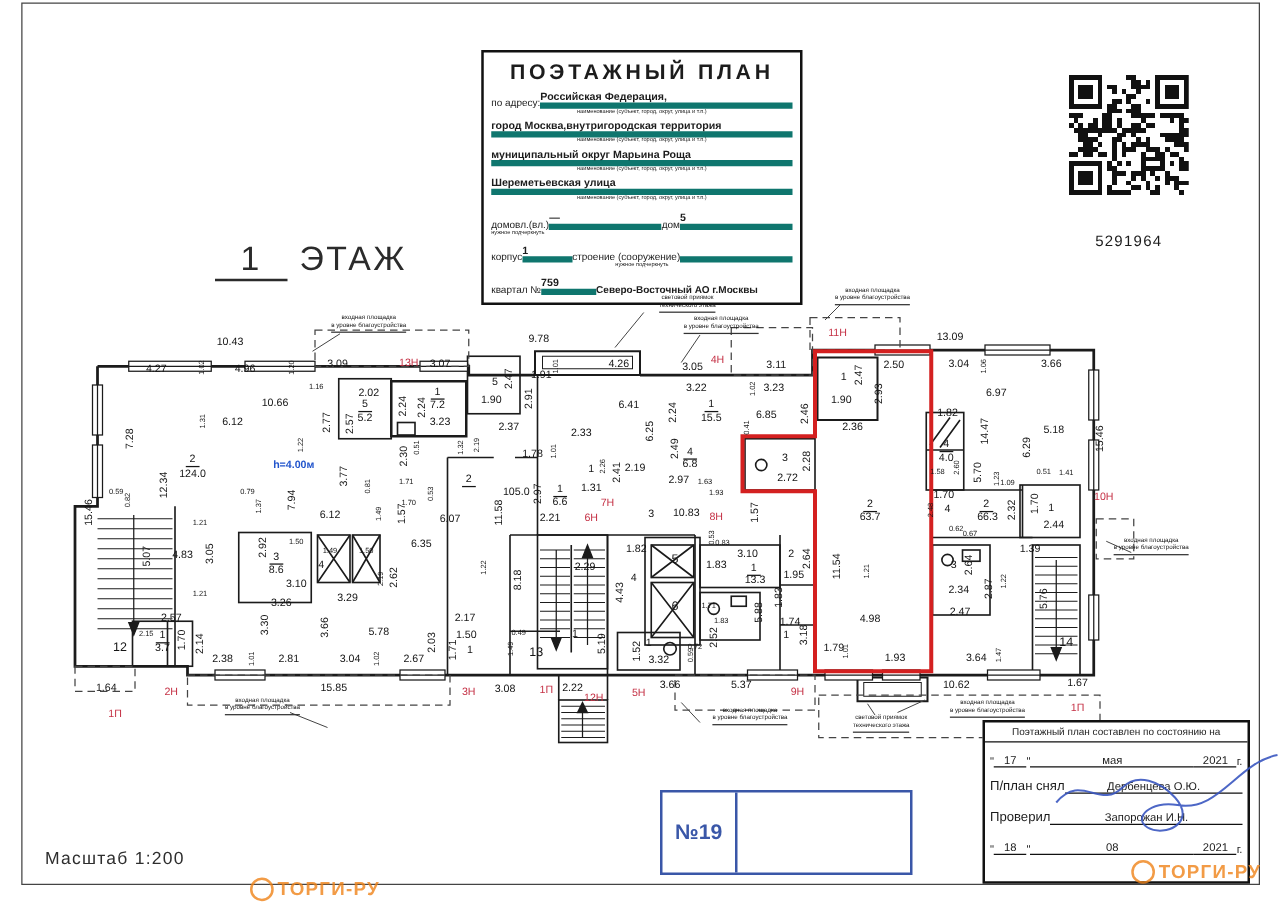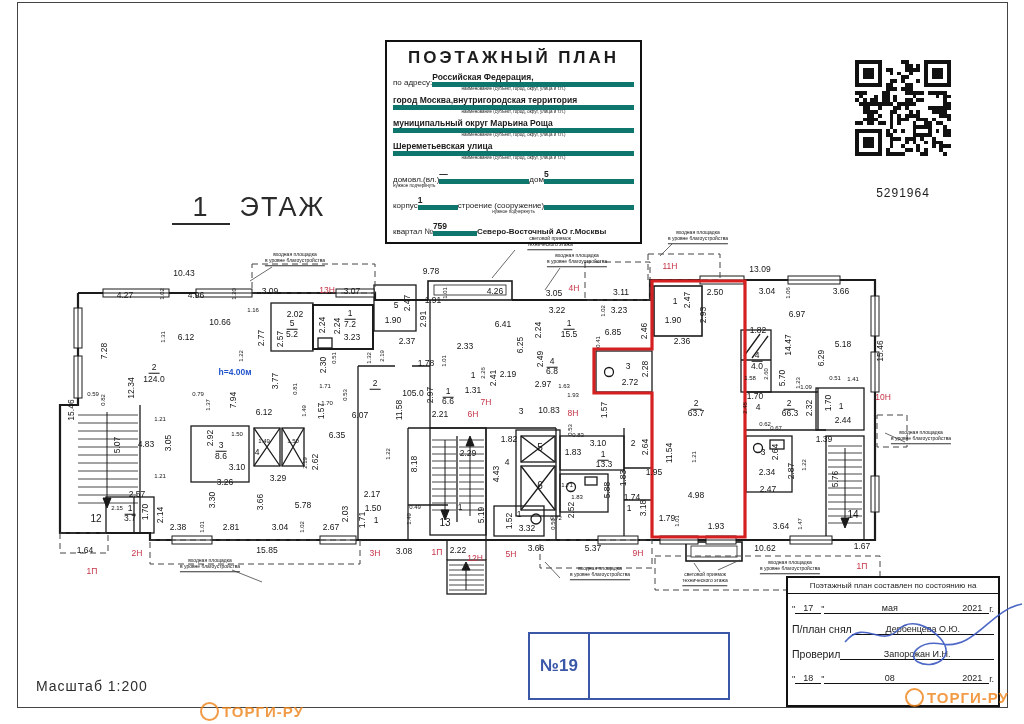--- a/index.html
+++ b/index.html
@@ -596,21 +596,21 @@
       <span class="plbl red" style="left: 573px; top: 413px;">8Н</span>
       <span class="plbl" style="left: 604px; top: 410px; transform: translate(-50%, -50%) rotate(-90deg);">1.57</span>
       <span class="plbl" style="left: 360px; top: 415px;">6.07</span>
       <span class="plbl" style="left: 414px; top: 464px; transform: translate(-50%, -50%) rotate(-90deg);">8.18</span>
       <span class="plbl" style="left: 468px; top: 453px;">2.29</span>
       <span class="plbl" style="left: 509px; top: 439px;">1.82</span>
       <span class="plbl" style="left: 507px; top: 462px;">4</span>
       <span class="plbl" style="left: 496px; top: 474px; transform: translate(-50%, -50%) rotate(-90deg);">4.43</span>
       <span class="plbl" style="left: 481px; top: 515px; transform: translate(-50%, -50%) rotate(-90deg);">5.19</span>
       <span class="plbl" style="left: 460px; top: 507px;">1</span>
-      <span class="plbl" style="left: 429px; top: 523px; font-size: 10px; margin-left: 16px;">13</span>
+      <span class="plbl" style="left: 429px; top: 523px; font-size: 10px;">13</span>
       <span class="plbl" style="left: 409px; top: 519px; font-size: 6px; transform: translate(-50%, -50%) rotate(-90deg);">1.49</span>
       <span class="plbl" style="left: 415px; top: 507px; font-size: 6px;">0.49</span>
       <span class="plbl" style="left: 372px; top: 494px;">2.17</span>
       <span class="plbl" style="left: 373px; top: 508px;">1.50</span>
       <span class="plbl" style="left: 376px; top: 520px;">1</span>
       <span class="plbl" style="left: 362px; top: 520px; transform: translate(-50%, -50%) rotate(-90deg);">1.71</span>
       <span class="plbl" style="left: 388px; top: 454px; font-size: 6px; transform: translate(-50%, -50%) rotate(-90deg);">1.22</span>
       <span class="plbl" style="left: 509px; top: 521px; transform: translate(-50%, -50%) rotate(-90deg);">1.52</span>
       <span class="plbl" style="left: 519px; top: 514px;">1</span>
       <span class="plbl" style="left: 527px; top: 528px;">3.32</span>
@@ -624,21 +624,21 @@
       <span class="plbl" style="left: 578px; top: 435px; font-size: 6px;">0.83</span>
       <span class="plbl" style="left: 598px; top: 443px;">3.10</span>
       <span class="plbl u" style="left: 603px; top: 455px;">1</span>
       <span class="plbl" style="left: 604px; top: 464px;">13.3</span>
       <span class="plbl" style="left: 623px; top: 478px; transform: translate(-50%, -50%) rotate(-90deg);">1.83</span>
       <span class="plbl" style="left: 567px; top: 485px; font-size: 6px;">1.71</span>
       <span class="plbl" style="left: 577px; top: 497px; font-size: 6px;">1.83</span>
       <span class="plbl" style="left: 607px; top: 490px; transform: translate(-50%, -50%) rotate(-90deg);">5.88</span>
       <span class="plbl" style="left: 633px; top: 443px;">2</span>
       <span class="plbl" style="left: 645px; top: 447px; transform: translate(-50%, -50%) rotate(-90deg);">2.64</span>
-      <span class="plbl" style="left: 635px; top: 472px; margin-left: 19px;">1.95</span>
+      <span class="plbl" style="left: 635px; top: 460px;">1.95</span>
       <span class="plbl" style="left: 632px; top: 497px;">1.74</span>
       <span class="plbl" style="left: 629px; top: 508px;">1</span>
       <span class="plbl" style="left: 643px; top: 508px; transform: translate(-50%, -50%) rotate(-90deg);">3.18</span>
       <span class="plbl" style="left: 644px; top: 331px; transform: translate(-50%, -50%) rotate(-90deg);">2.46</span>
       <span class="plbl" style="left: 628px; top: 366px;">3</span>
       <span class="plbl" style="left: 630px; top: 382px;">2.72</span>
       <span class="plbl" style="left: 645px; top: 369px; transform: translate(-50%, -50%) rotate(-90deg);">2.28</span>
       <span class="plbl red" style="left: 638px; top: 553px;">9Н</span>
       <span class="plbl red" style="left: 375px; top: 553px;">3Н</span>
       <span class="plbl" style="left: 404px; top: 551px;">3.08</span>

